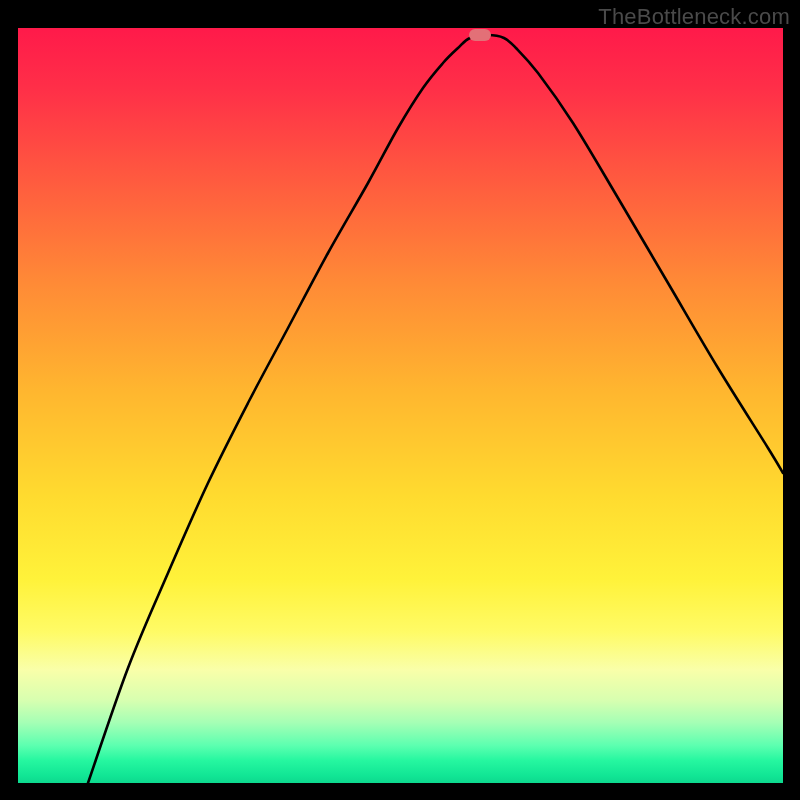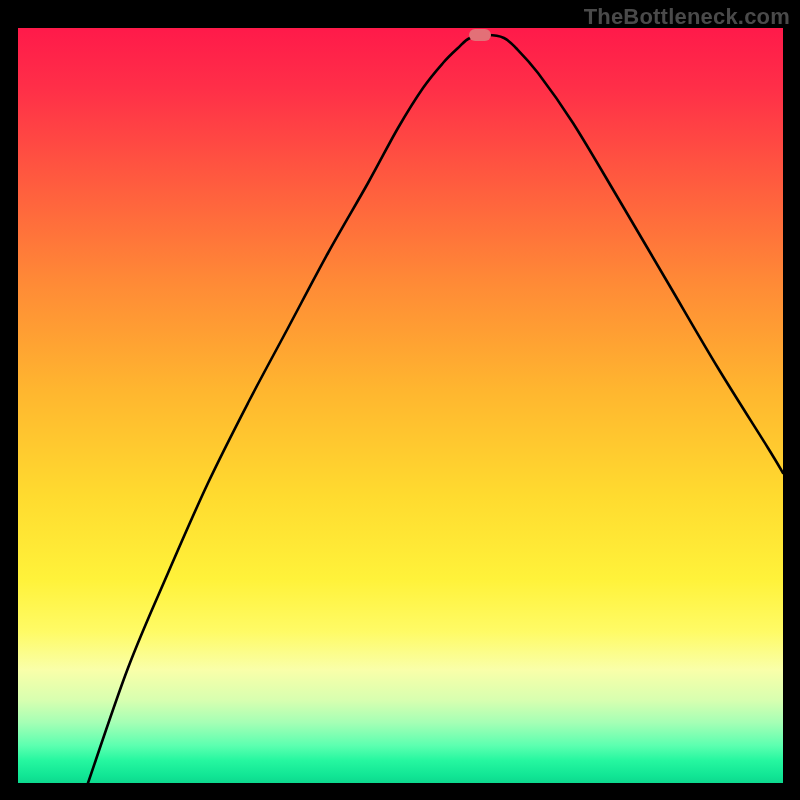--- a/index.html
+++ b/index.html
@@ -16,21 +16,21 @@
     width: 800px;
     height: 800px;
     background: #000;
   }
   .watermark {
     position: absolute;
     top: 4px;
     right: 10px;
     color: #4a4a4a;
     font-size: 22px;
-    font-weight: 700;
+    font-weight: 400;
     letter-spacing: 0.2px;
     z-index: 50;
   }
   .plot {
     position: absolute;
     left: 18px;
     top: 28px;
     width: 765px;
     height: 755px;
     overflow: hidden;

